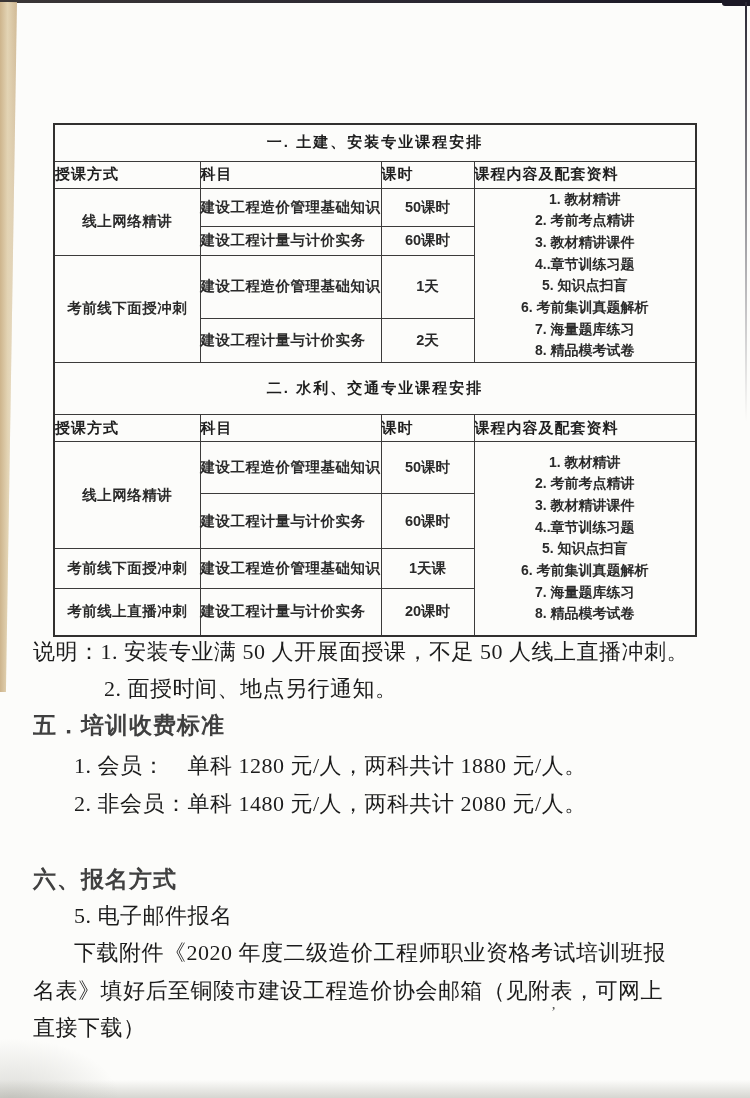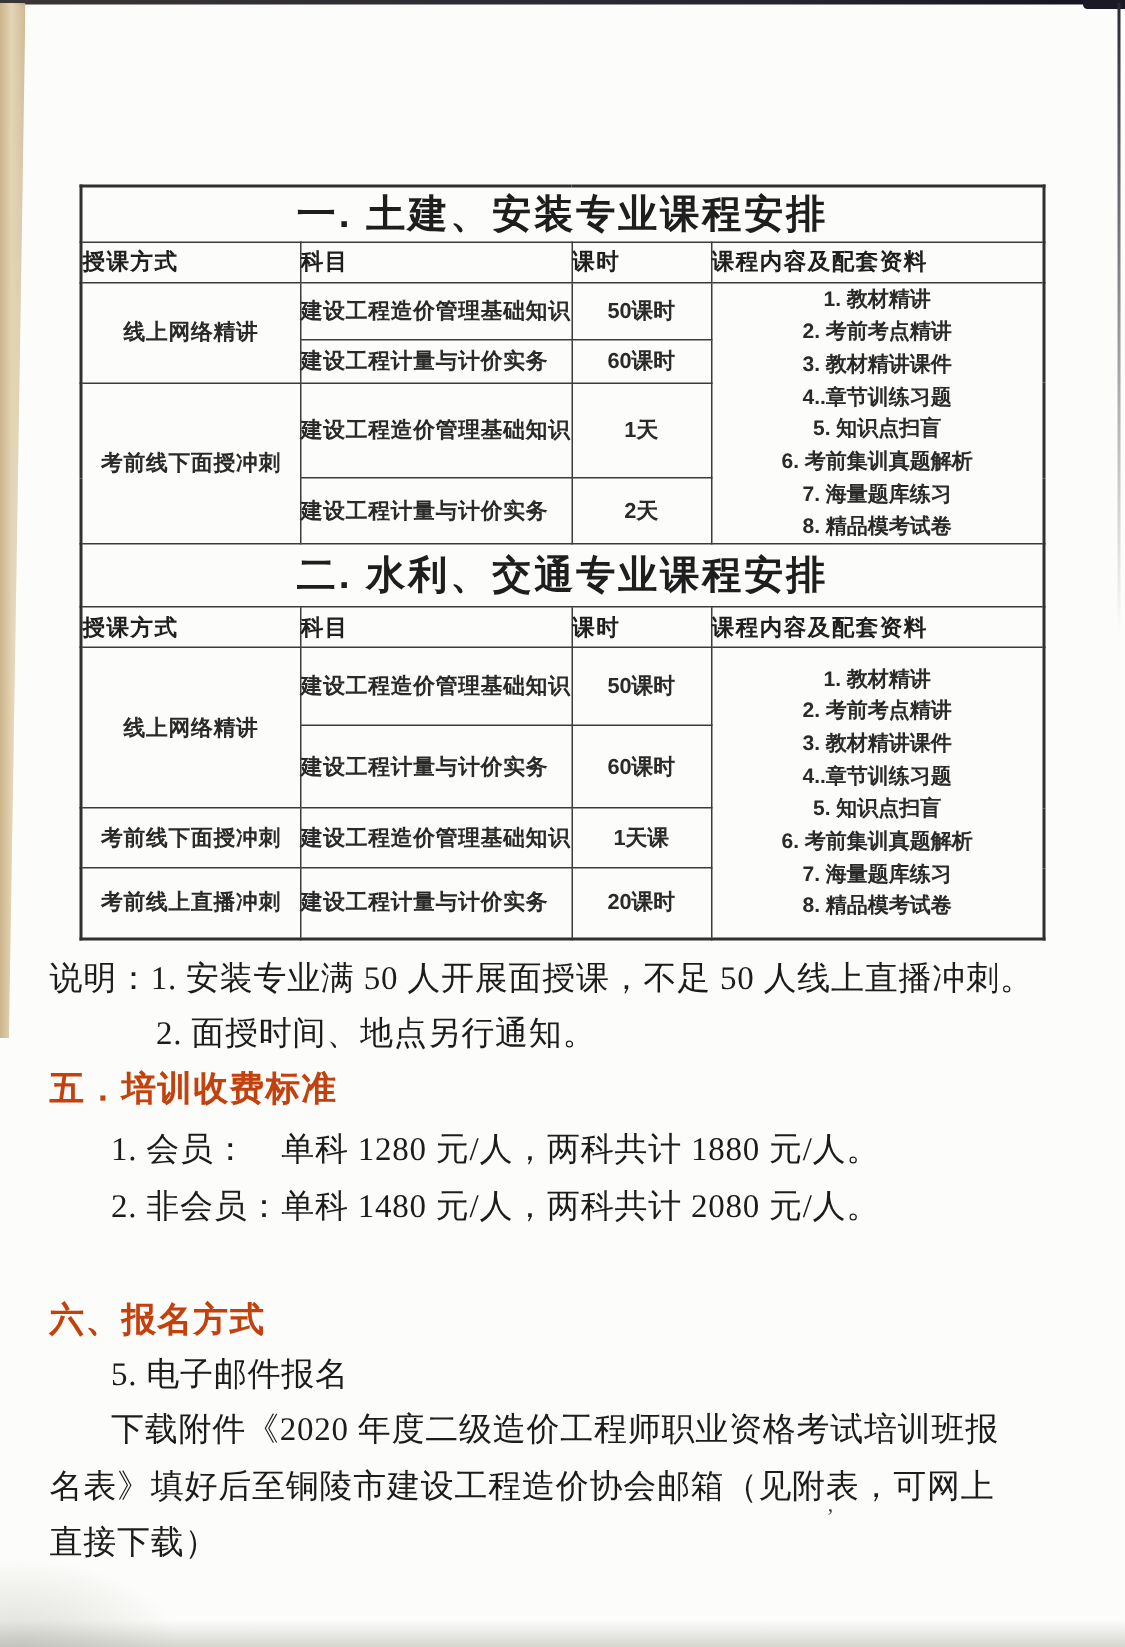--- a/index.html
+++ b/index.html
@@ -50,49 +50,49 @@
   table.ct {
     position:absolute; left:53px; top:123px; width:642px;
     border-collapse:collapse; table-layout:fixed;
     border:2.5px solid #31302f;
     font-family:"Liberation Sans", sans-serif;
     color:#262626;
     background:transparent;
   }
   table.ct td { border:1.6px solid #3c3b3a; padding:0; vertical-align:middle; }
   .t-title {
-    text-align:center; font-weight:bold; font-size:26px;
+    text-align:center; font-weight:bold; font-size:15px;
     letter-spacing:2px; color:#1e1e1e;
   }
   .t-head {
     text-align:left; font-weight:bold; font-size:15px;
     letter-spacing:1px; color:#1f1f1f;
   }
   .c-method { text-align:center; font-size:14.5px; font-weight:bold; color:#2a2a2a; letter-spacing:0.5px; }
   .c-subject { text-align:left; font-size:14.5px; font-weight:bold; color:#2a2a2a; padding-left:9px; letter-spacing:0.5px; }
   .c-hours { text-align:center; font-size:14.5px; font-weight:bold; color:#2a2a2a;margin-left:27px; }
   .c-content { text-align:center; font-size:14px; font-weight:bold; color:#2a2a2a; }
   .c-content .li { line-height:1.55; white-space:nowrap; }
 
   
   tr.h-t1title { height:37px; } tr.h-t1head { height:27px; }
   tr.h-t1r1 { height:38px; } tr.h-t1r2 { height:29px; }
   tr.h-t1r3 { height:46px; } tr.h-t1r4 { height:44px; }
-  tr.h-t2title { height:42px; } tr.h-t2head { height:27px; }
+  tr.h-t2title { height:52px; } tr.h-t2head { height:27px; }
   tr.h-t2r1 { height:52px; } tr.h-t2r2 { height:55px; }
   tr.h-t2r3 { height:40px; } tr.h-t2r4 { height:47px; }
 
   
   .tline {
     position:absolute; white-space:pre; font-size:22px; color:#1c1c1c;
     font-family:"Liberation Serif", serif; letter-spacing:0.5px;
   }
   .heading {
     position:absolute; white-space:pre; font-size:23px; font-weight:bold;
-    color:#c2410c; font-family:"Liberation Sans", sans-serif; letter-spacing:1px;
+    color:#404040; font-family:"Liberation Sans", sans-serif; letter-spacing:1px;
   }
 </style>
 </head>
 <body>
 
 <div class="page">
 
   <div class="scan-top"></div>
   <div class="scan-top-corner"></div>
   <div class="scan-left"></div>

